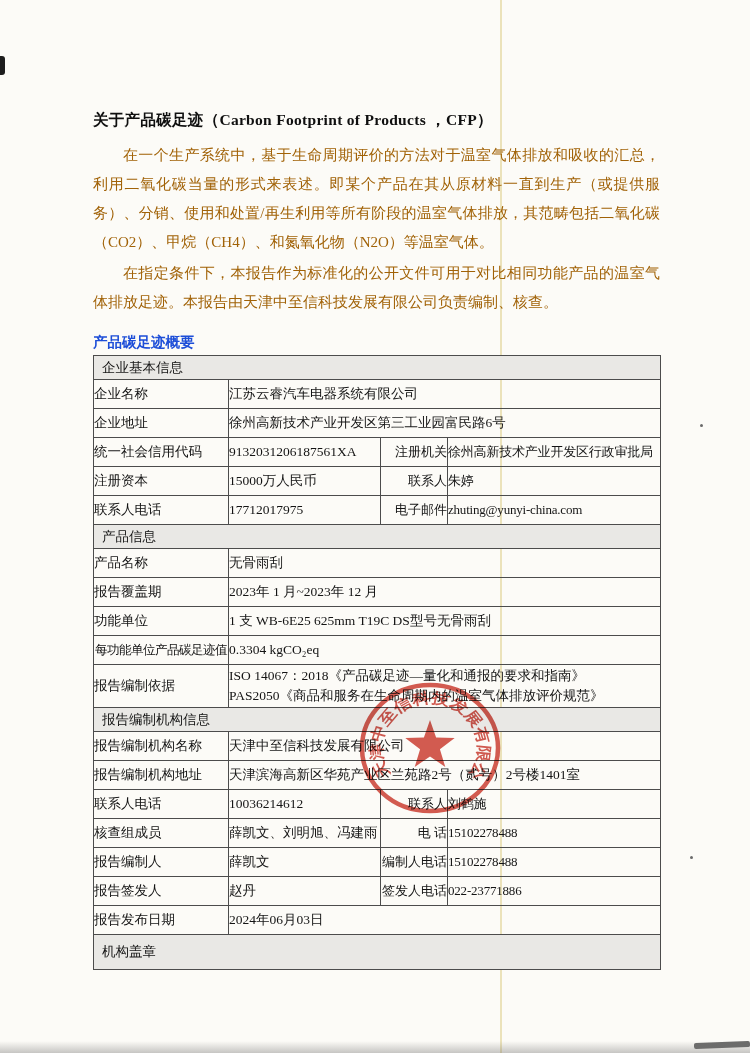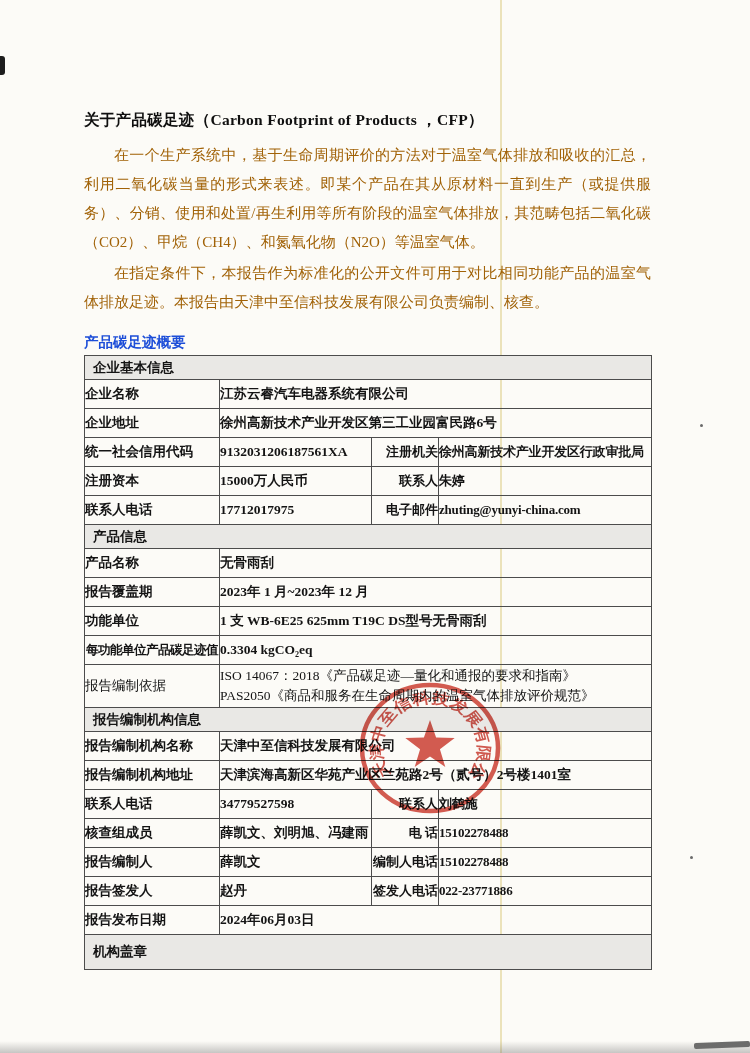--- a/index.html
+++ b/index.html
@@ -5,21 +5,21 @@
   html,body{margin:0;padding:0;background:#9a9a9a;}
   .page{
     position:relative;
     width:750px;height:1053px;
     margin:0 auto;
     background:#fcfbf7;
     overflow:hidden;
     font-family:"Liberation Serif","DejaVu Serif",serif;
     color:#161616;
   }
-  .content{position:absolute;left:84px;top:0;width:567px;}
+  .content{position:absolute;left:93px;top:0;width:567px;}
   .doc-title{
     margin:110px 0 0 0;
     font-size:15.5px;font-weight:bold;letter-spacing:.3px;
     color:#0f0f0f;
   }
   .para{
     margin:10px 0 0 0;
     font-size:15px;line-height:29px;
     text-indent:2em;text-align:justify;
     color:#a16207;
@@ -35,25 +35,25 @@
     border:1.5px solid #3e3e3e;
     font-size:13.5px;color:#141414;
   }
   table.summary td{
     border:1px solid #4c4c4c;
     padding:0;vertical-align:middle;
     overflow:hidden;white-space:nowrap;
   }
   tr.sec td{
     height:23px;background:#e9e8e5;
-    font-weight:bold;font-size:13.5px;
+    font-weight:normal;font-size:13.5px;
     padding-left:8px;
   }
   tr.sec.last td{height:34px;}
-  tr.row td{height:28px;font-weight:bold;}
+  tr.row td{height:28px;}
   tr.dbl td{height:42px;}
   td.lbl{padding-left:8px;}
   td.lbl.tight{padding-left:1px;font-size:12.6px;letter-spacing:-.6px;}
   td.val{padding-left:14px;}
   td.lbl2{text-align:right;font-size:13px;padding:0 1px;}
   td.val2{padding-left:10px;font-size:13px;letter-spacing:-.2px;}
   td.val .line{line-height:20px;}
   
   svg.stamp{
     position:absolute;left:345px;top:663px;
@@ -167,21 +167,21 @@
         <tr class="row">
           <td class="lbl">报告编制机构名称</td>
           <td class="val" colspan="3">天津中至信科技发展有限公司</td>
         </tr>
         <tr class="row">
           <td class="lbl">报告编制机构地址</td>
           <td class="val" colspan="3">天津滨海高新区华苑产业区兰苑路2号（贰号）2号楼1401室</td>
         </tr>
         <tr class="row">
           <td class="lbl">联系人电话</td>
-          <td class="val">34779527598</td>
+          <td class="val">10036214612</td>
           <td class="lbl2">联系人</td>
           <td class="val2">刘鹤施</td>
         </tr>
         <tr class="row">
           <td class="lbl">核查组成员</td>
           <td class="val">薛凯文、刘明旭、冯建雨</td>
           <td class="lbl2">电 话</td>
           <td class="val2">15102278488</td>
         </tr>
         <tr class="row">

